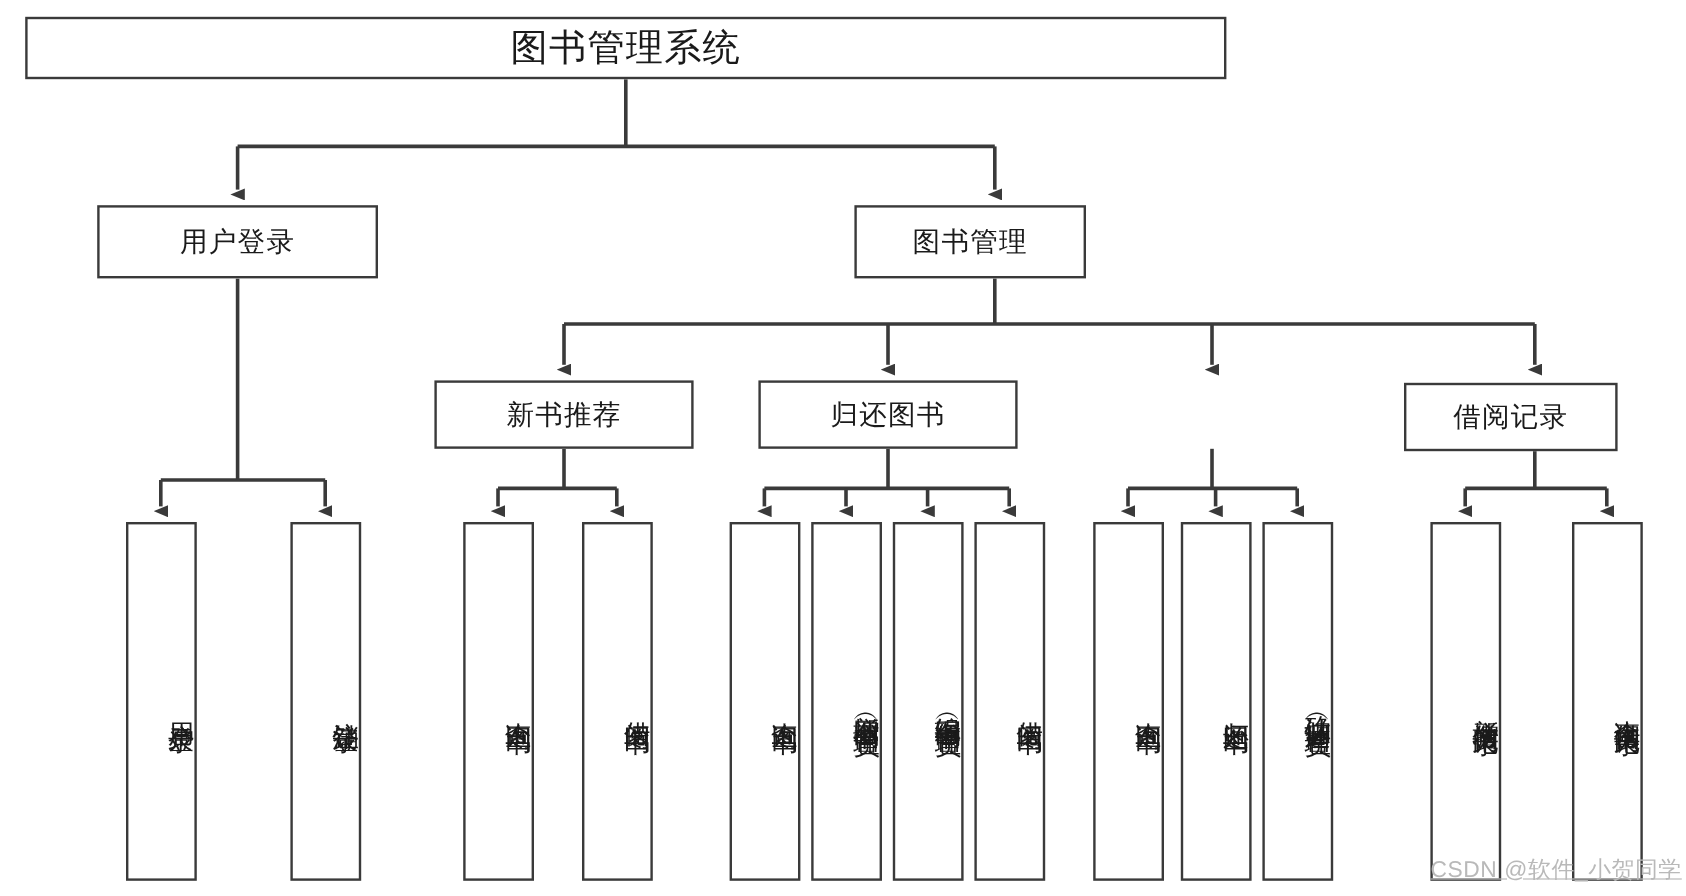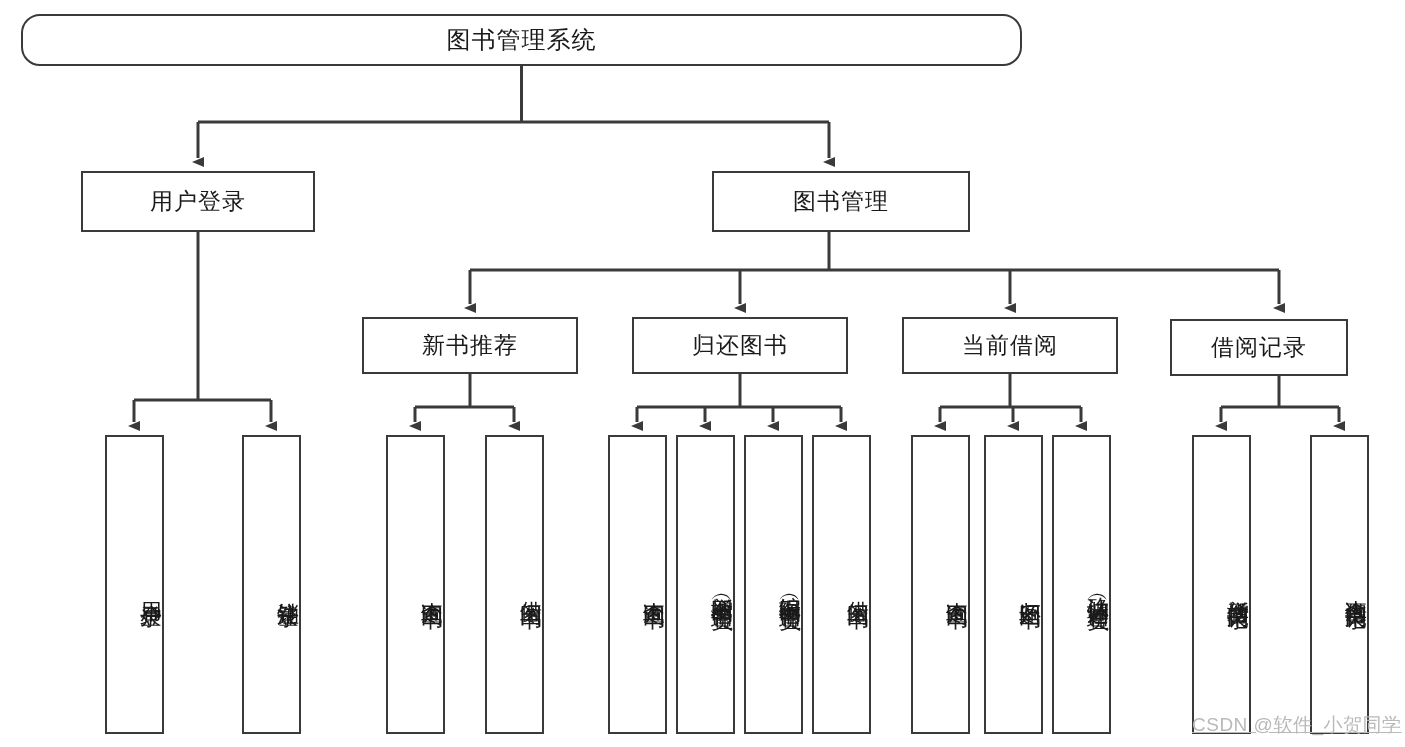--- a/index.html
+++ b/index.html
@@ -43,22 +43,21 @@
     writing-mode: vertical-rl;
     text-orientation: upright;
     font-size: 22px;
     letter-spacing: 2px;
     align-items: flex-start;
     justify-content: center;
     padding-top: 6px;
     line-height: 1.0;
   }
   #title-node {
-    font-size: 24px;
-    border-radius: 19px;
+    font-size: 31px;
   }
   .watermark {
     position: absolute;
     color: #b9b9b9;
     font-size: 19px;
     white-space: nowrap;
     letter-spacing: 0.5px;
     text-decoration: underline;
   }
 </style>
@@ -117,25 +116,24 @@
       <path d="M1279,374 L1279,407"></path>
       <path d="M1221,407 L1339,407"></path>
       <path d="M1221,407 L1221,422" marker-end="url(#arrow)"></path>
       <path d="M1339,407 L1339,422" marker-end="url(#arrow)"></path>
     </g>
   </svg>
 
   <div class="node horiz" id="title-node" style="left: 21px; top: 14px; width: 1001px; height: 52px;">图书管理系统</div>
 
   <div class="node horiz" style="left: 81px; top: 171px; width: 234px; height: 61px;">用户登录</div>
-  <div class="node horiz" style="left: 712px; top: 171px; width: 258px; height: 61px;">图书管理</div>
+  <div class="node horiz" style="left: 712px; top: 171px; width: 193px; height: 61px;">图书管理</div>
 
   <div class="node horiz" style="left: 362px; top: 317px; width: 216px; height: 57px;">新书推荐</div>
   <div class="node horiz" style="left: 632px; top: 317px; width: 216px; height: 57px;">归还图书</div>
-  <div class="node horiz" style="left: 902px; top: 317px; width: 216px; height: 57px;">当前借阅</div>
   <div class="node horiz" style="left: 1170px; top: 319px; width: 178px; height: 57px;">借阅记录</div>
 
   <div class="node vert" style="left: 105px; top: 435px; width: 59px; height: 299px;">用户登录</div>
   <div class="node vert" style="left: 242px; top: 435px; width: 59px; height: 299px;">注销登录</div>
   <div class="node vert" style="left: 386px; top: 435px; width: 59px; height: 299px;">查询图书</div>
   <div class="node vert" style="left: 485px; top: 435px; width: 59px; height: 299px;">借阅图书</div>
   <div class="node vert" style="left: 608px; top: 435px; width: 59px; height: 299px;">查询图书</div>
   <div class="node vert" style="left: 676px; top: 435px; width: 59px; height: 299px;">新增图书（管理员）</div>
   <div class="node vert" style="left: 744px; top: 435px; width: 59px; height: 299px;">编辑图书（管理员）</div>
   <div class="node vert" style="left: 812px; top: 435px; width: 59px; height: 299px;">借阅图书</div>

